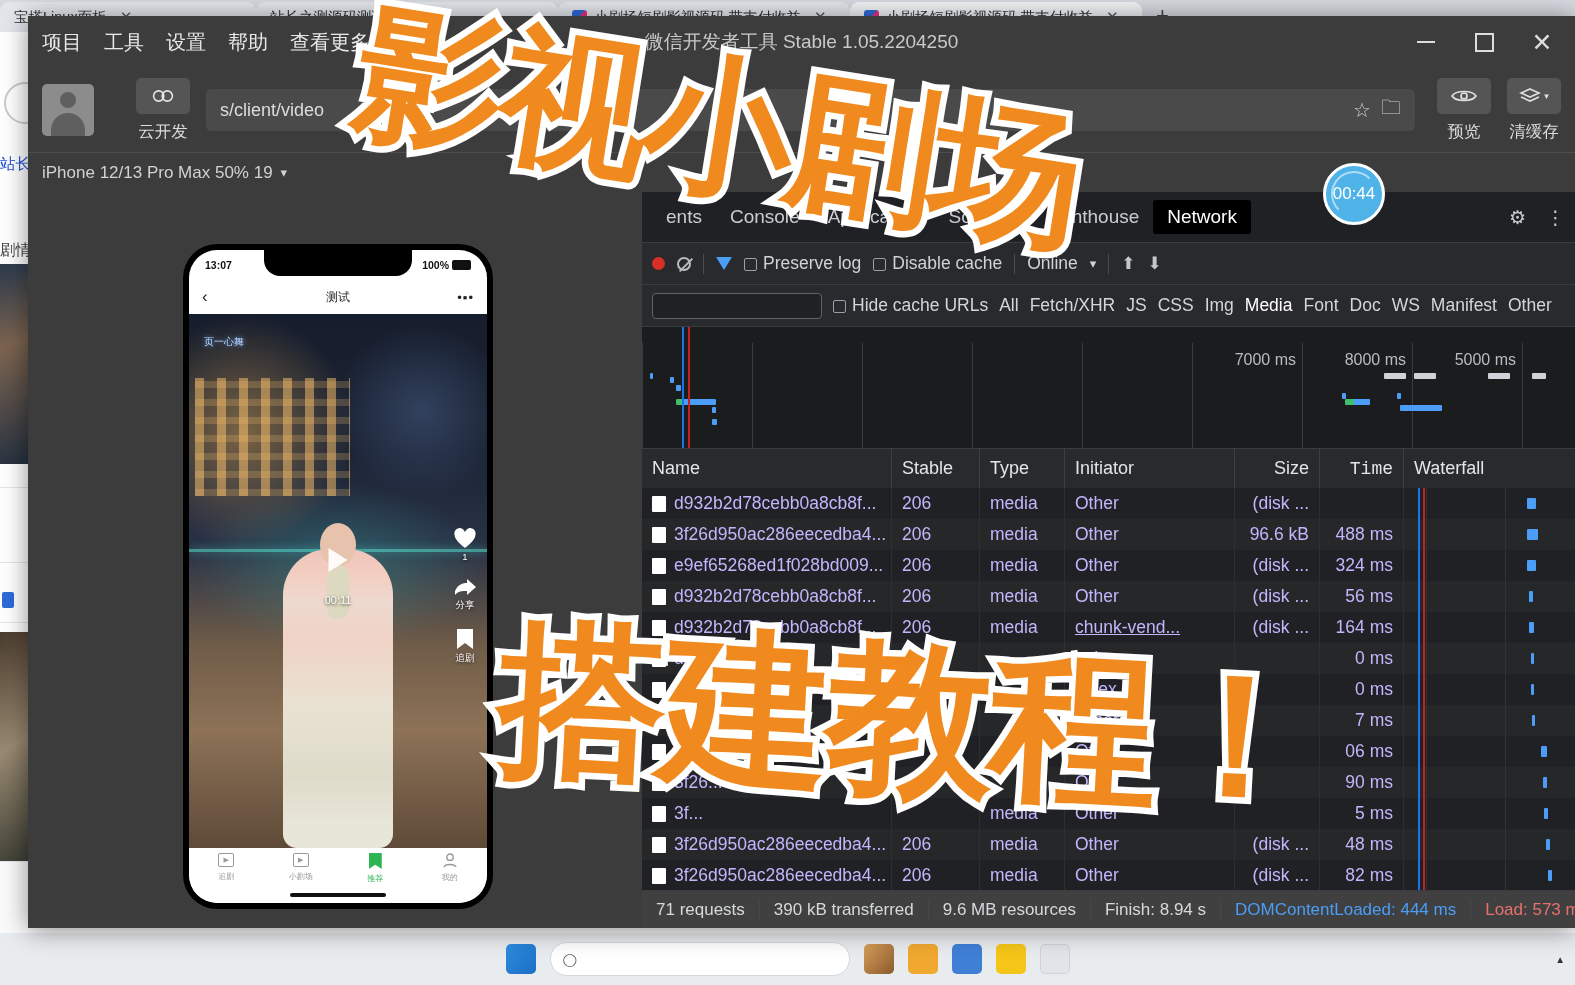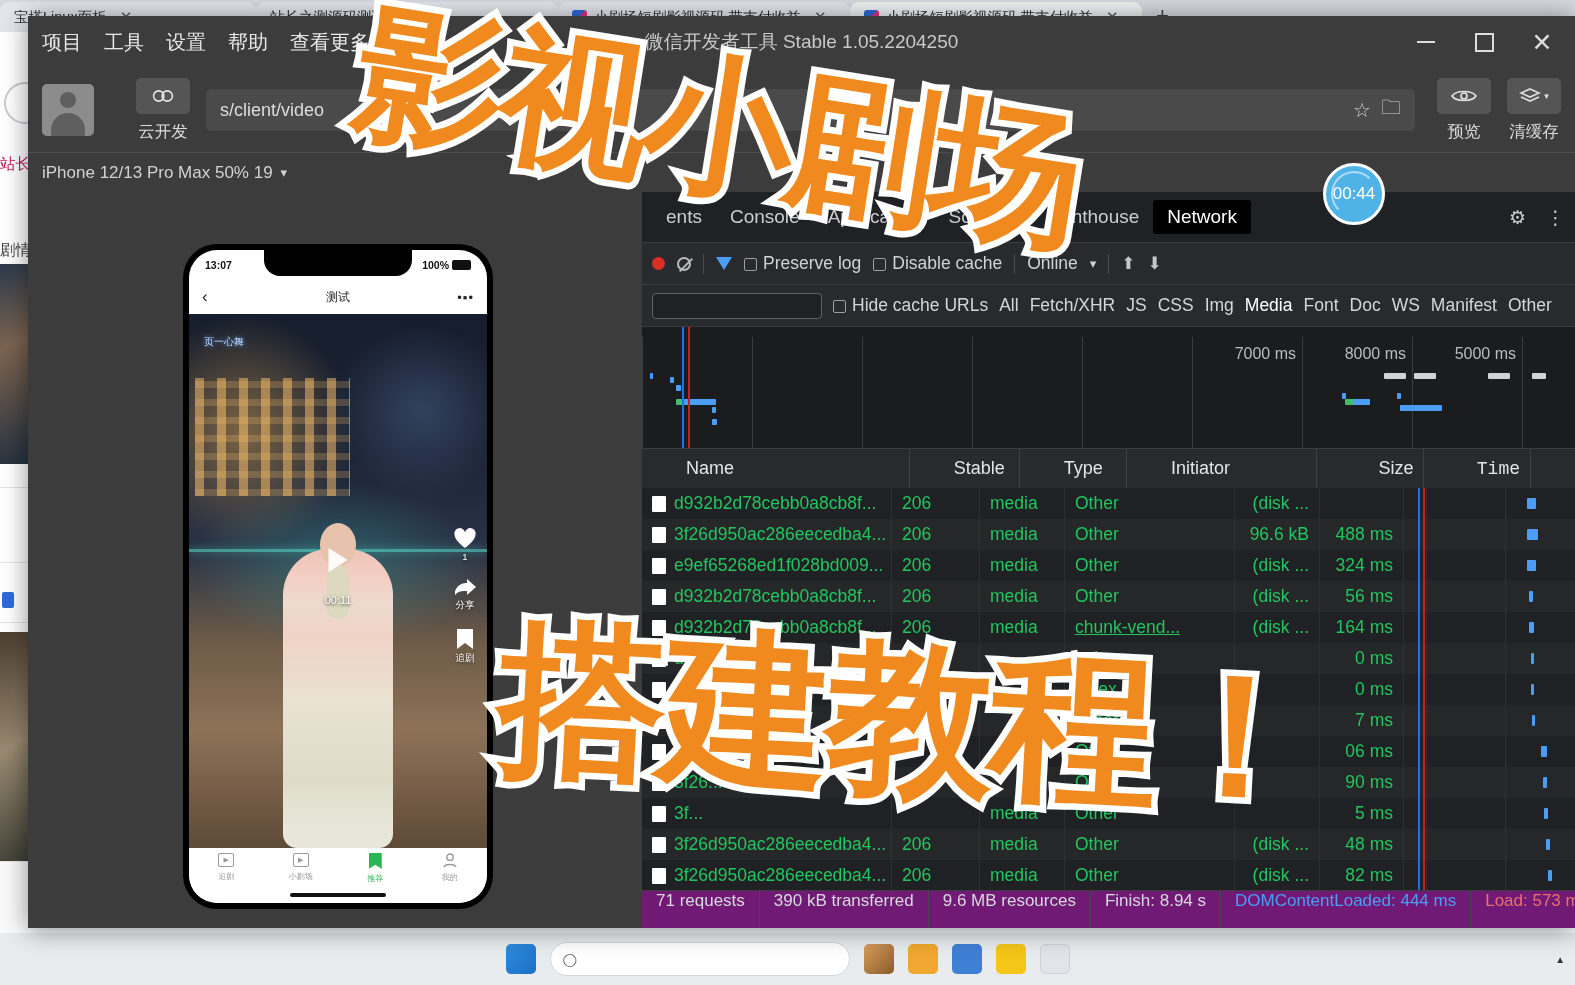--- a/index.html
+++ b/index.html
@@ -27,21 +27,21 @@
       background:linear-gradient(135deg,#2e6bd8 0%,#2e6bd8 45%,#e5317f 46%,#e5317f 100%); }
   .bg-newtab { font-size:22px; color:#444; padding:0 14px 3px 14px; }
   .bg-winctl { margin-left:auto; display:flex; gap:2px; padding-bottom:4px; }
   .bg-winctl span { width:44px; text-align:center; font-size:15px; color:#333; }
 
   
   .bg-page { position:absolute; top:32px; left:0; width:1575px; height:953px; background:#fff; }
   .bg-searchrow { position:absolute; top:50px; left:4px; width:110px; height:46px; }
   .bg-circle { width:42px; height:42px; border-radius:50%;
       border:2.5px solid #c7ccd2; }
-  .bg-sidetext { position:absolute; left:0px; top:122px; font-size:15.5px; color:#be185d; }
+  .bg-sidetext { position:absolute; left:0px; top:122px; font-size:15.5px; color:#1d4ed8; }
   .bg-sidetext2 { position:absolute; left:0px; top:208px; font-size:15.5px; color:#444; }
   .bg-thumb { position:absolute; left:0; width:32px; background-size:cover; }
   .bg-thumb.t1 { top:232px; height:200px;
       background:linear-gradient(160deg,#2b3a4d,#7d6450 40%,#23303f 100%); }
   .bg-thumb.t2 { top:600px; height:250px;
       background:linear-gradient(150deg,#4a3c2e,#9a8a72 45%,#2a2f28 100%); }
   .bg-blue-dot { position:absolute; left:2px; top:560px; width:12px; height:16px;
       background:#2e6bd8; border-radius:2px; }
   .bg-divider { position:absolute; left:0; width:40px; height:1px; background:#e2e5e9; }
 
@@ -217,59 +217,59 @@
   .dt-filterbar { height:42px; display:flex; align-items:center; gap:11px;
       padding:0 10px; background:#292a2d; border-top:1px solid #3b3c3f;
       font-size:17.5px; color:#d2d6d9; }
   .dt-filterinput { width:170px; height:26px; background:#202124; border:1px solid #5f6368;
       border-radius:4px; }
   .dt-chip { white-space:nowrap; }
   .dt-chip.sel { color:#fff; }
 
   .dt-overview { height:122px; background:#1b1c1e; border-top:1px solid #3b3c3f;
       position:relative; overflow:hidden; }
-  .ov-tick { position:absolute; top:10px; height:122px; border-left:1px solid #3a3c3f; }
+  .ov-tick { position:absolute; top:16px; height:122px; border-left:1px solid #3a3c3f; }
   .ov-tick span { position:absolute; right:7px; top:8px; font-size:16px; color:#b8bcc0;
       white-space:nowrap; }
   .ov-bar { position:absolute; height:6px; border-radius:1px; }
 
   .dt-tablehead { height:40px; background:#292a2d; border-top:1px solid #3b3c3f;
       display:flex; align-items:center; font-size:18px; color:#e3e5e8; }
-  .th { padding-left:20px; border-right:1px solid #3d3f42; height:40px;
-      display:flex; align-items:center; overflow:hidden; white-space:nowrap;margin-left:24px; }
+  .th { padding-left:10px; border-right:1px solid #3d3f42; height:40px;
+      display:flex; align-items:center; overflow:hidden; white-space:nowrap; }
   .th.name   { width:250px; }
   .th.status { width:88px; }
   .th.type   { width:85px; }
   .th.init   { width:170px; }
   .th.size   { width:85px; justify-content:flex-end; padding-right:10px; }
   .th.time   { width:84px; justify-content:flex-end; padding-right:10px;font-family:Liberation Mono, monospace; }
   .th.wf     { flex:1; border-right:none; }
 
   .dt-rows { flex:1; overflow:hidden; background:#202124; }
   .row { height:31px; display:flex; align-items:center; font-size:17.5px;
-      color:#22c55e; }
+      color:#c4b5fd; }
   .row:nth-child(even) { background:#262729; }
   .cell { padding-left:10px; height:31px; display:flex; align-items:center;
       overflow:hidden; white-space:nowrap; border-right:1px solid #2d2f31; }
   .cell.name { width:250px; gap:8px; }
   .cell.status { width:88px; }
   .cell.type { width:85px; }
   .cell.init { width:170px; }
   .cell.size { width:85px; justify-content:flex-end; padding-right:10px; }
   .cell.time { width:84px; justify-content:flex-end; padding-right:10px; }
   .cell.wf { flex:1; position:relative; border-right:none; }
   .fileicon { width:14px; height:16px; background:#fff; border-radius:1px; flex:none; }
   .link { text-decoration:underline; }
   .wf-bar { position:absolute; top:10px; height:11px; background:#4b9df7; border-radius:1px; }
   .wf-line-blue { position:absolute; top:0; bottom:0; width:2px; background:#1a73e8; }
   .wf-line-red  { position:absolute; top:0; bottom:0; width:2px; background:#c5221f; }
   .wf-gridline  { position:absolute; top:0; bottom:0; width:1px; background:#303234; }
 
-  .dt-status { height:38px; background:#701a75; border-top:1px solid #3b3c3f;
-      display:flex; font-size:17px; color:#d6d9dc; }
+  .dt-status { height:38px; background:#404040; border-top:1px solid #3b3c3f;
+      display:flex; align-items:center; font-size:17px; color:#d6d9dc; }
   .dt-status .st { padding:0 14px; border-right:1px solid #46484b; white-space:nowrap; }
   .dt-status .st:last-child { border-right:none; }
   .dt-status .blue { color:#4b9df7; }
   .dt-status .red { color:#e8716d; }
 
   
   .timer { position:absolute; left:1323px; top:163px; width:62px; height:62px;
       border-radius:50%; background:#4fb3e8; border:3px solid #fff;
       display:flex; align-items:center; justify-content:center;
       color:#fff; font-size:17px; z-index:40; }

